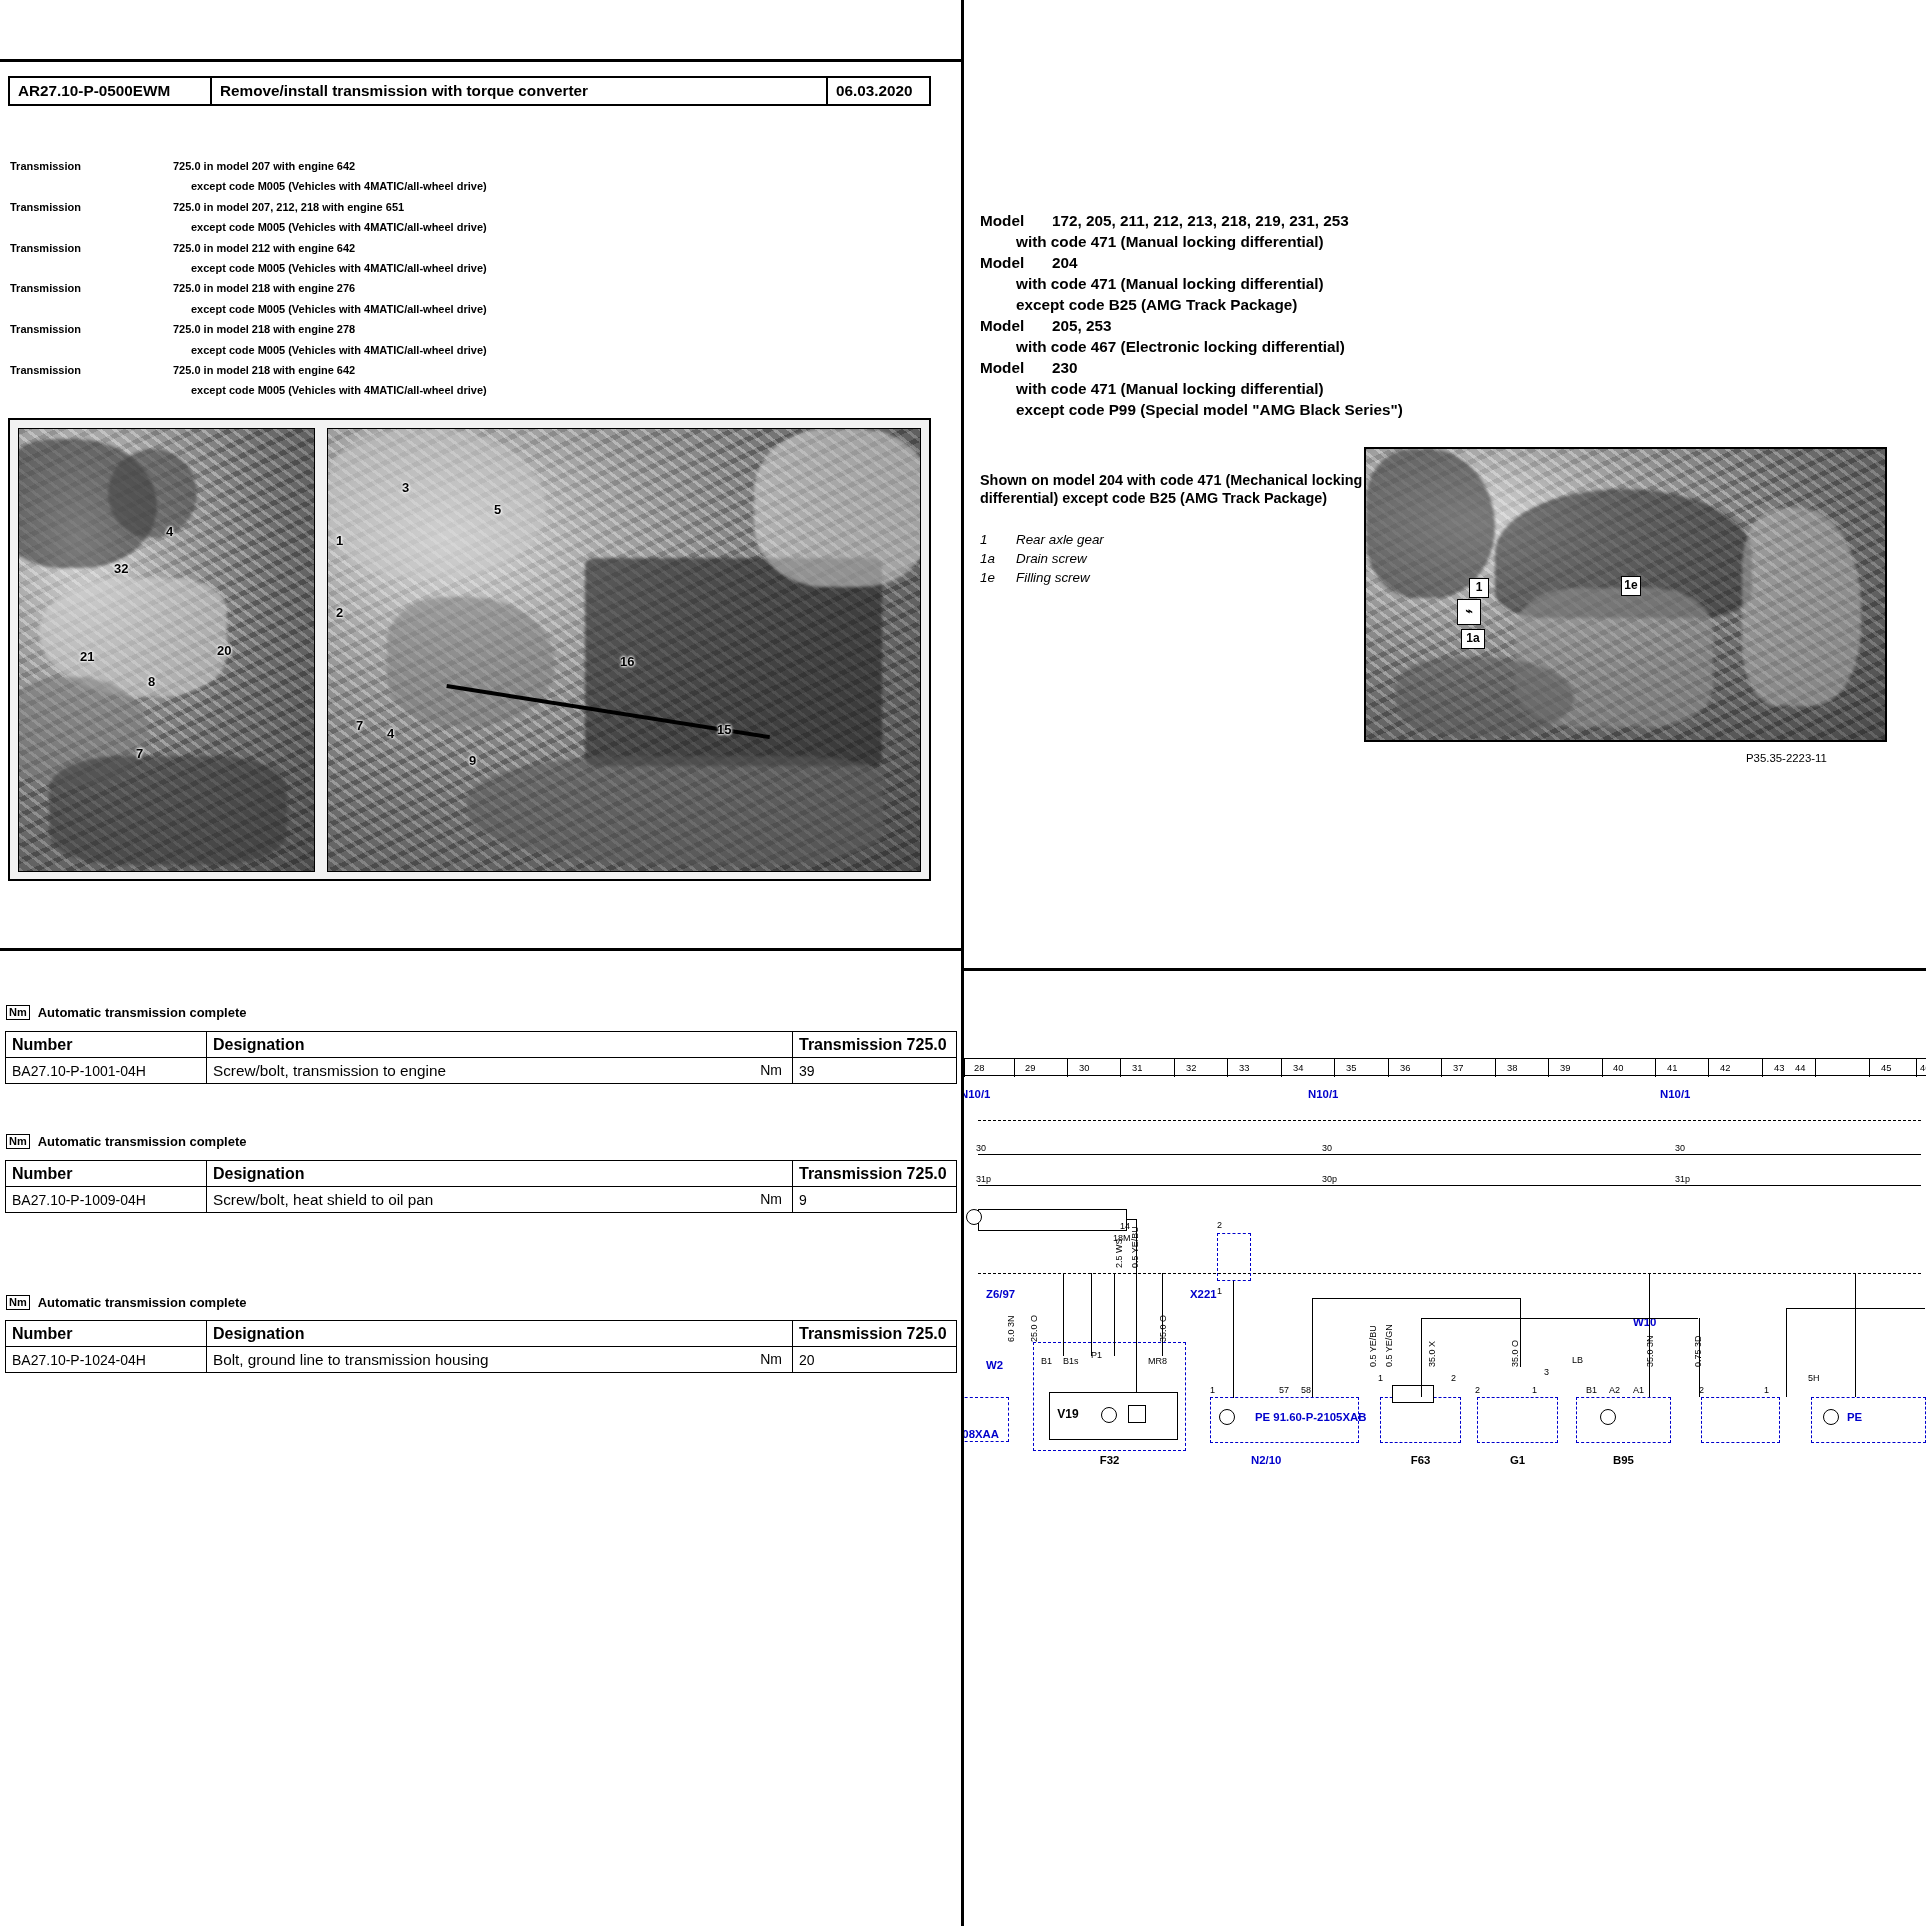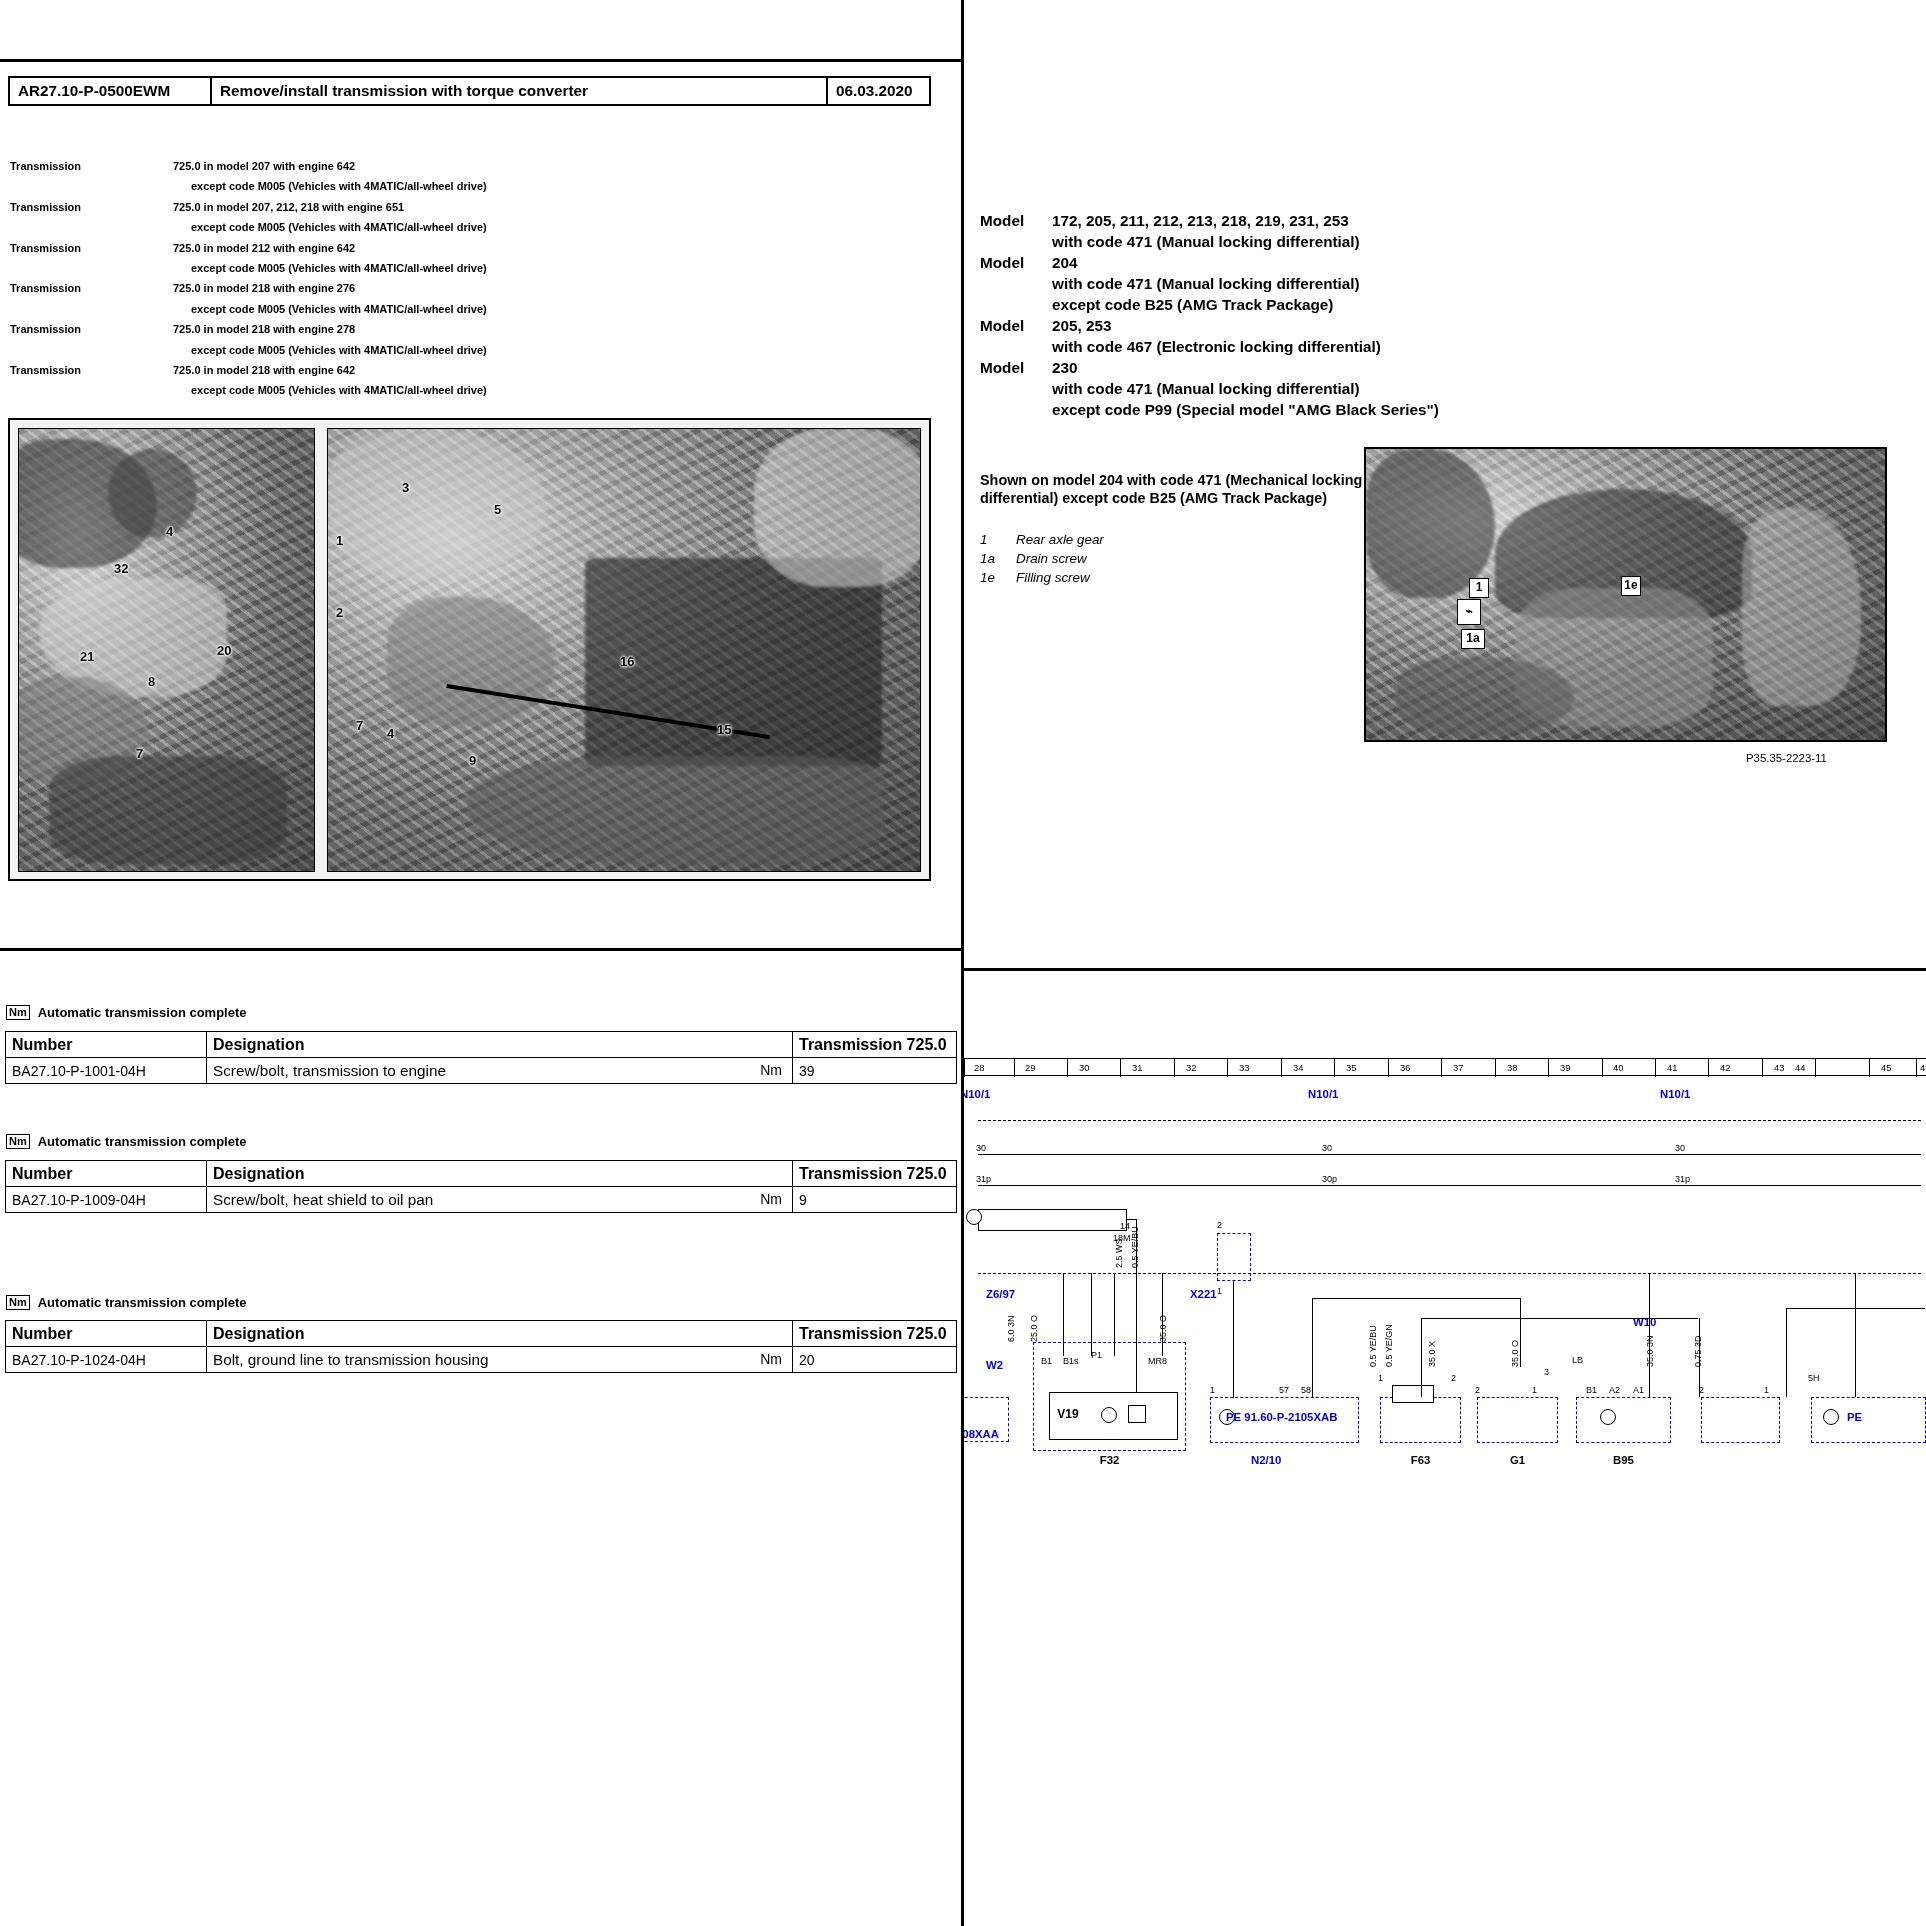--- a/index.html
+++ b/index.html
@@ -218,21 +218,21 @@
   .model-list {
     position: absolute;
     left: 16px; top: 210px;
     width: 554px;
     font-size: 15.3px;
     font-weight: bold;
     line-height: 21px;
   }
   .model-row { display: flex; }
   .model-row .lbl { width: 72px; }
-  .model-sub { margin-left: 72px; }
+  .model-sub { margin-left: 36px; }
 
   .shown-on {
     position: absolute;
     left: 16px; top: 471px;
     width: 416px;
     font-size: 14.4px;
     font-weight: bold;
     line-height: 18px;
   }
   .legend {
@@ -674,21 +674,21 @@
     <div class="wd-blue" style="left:-8px; top:457px;">108XAA</div>
     <div class="wd-box" style="left:-20px; top:426px; width:65px; height:45px;"></div>
 
     <div class="wd-blue" style="left:226px; top:317px;">X221</div>
     <div class="wd-box" style="left:253px; top:262px; width:34px; height:48px;"></div>
     <div class="wd-small" style="left:253px; top:249px;">2</div>
     <div class="wd-small" style="left:253px; top:315px;">1</div>
 
     <div class="wd-box" style="left:246px; top:426px; width:149px; height:46px;"></div>
     <div class="circ" style="left:255px; top:438px;"></div>
-    <div class="wd-blue" style="left:262px; top:440px;">PE 91.60-P-2105XAB</div>
+    <div class="wd-blue" style="left:291px; top:440px;">PE 91.60-P-2105XAB</div>
     <div class="wd-blue" style="left:287px; top:483px;">N2/10</div>
     <div class="wd-small" style="left:246px; top:414px;">1</div>
     <div class="wd-small" style="left:315px; top:414px;">57</div>
     <div class="wd-small" style="left:337px; top:414px;">58</div>
 
     <div class="wd-box" style="left:416px; top:426px; width:81px; height:46px;"></div>
     <div class="wd-box-solid" style="left:428px; top:414px; width:42px; height:18px;"></div>
     <div class="wd-comp-label" style="left:416px; top:483px; width:81px;">F63</div>
     <div class="wd-small" style="left:414px; top:402px;">1</div>
     <div class="wd-small" style="left:487px; top:402px;">2</div>

